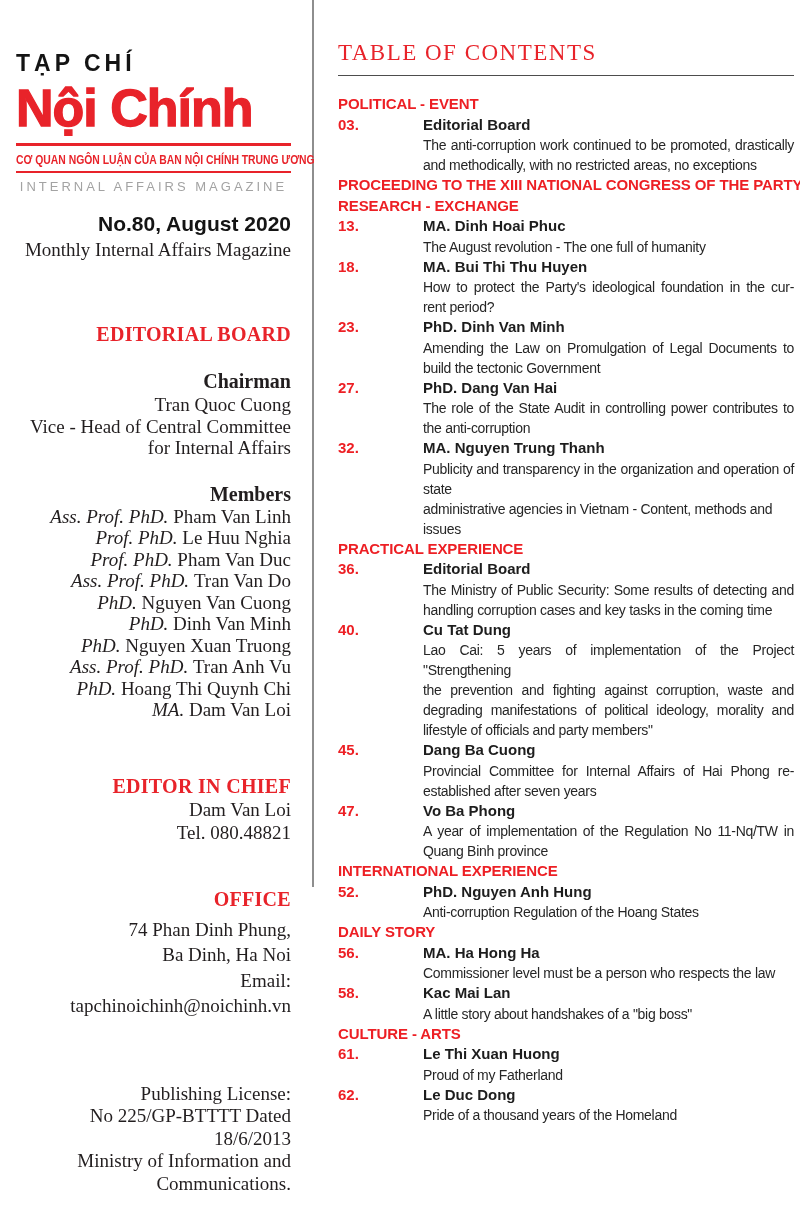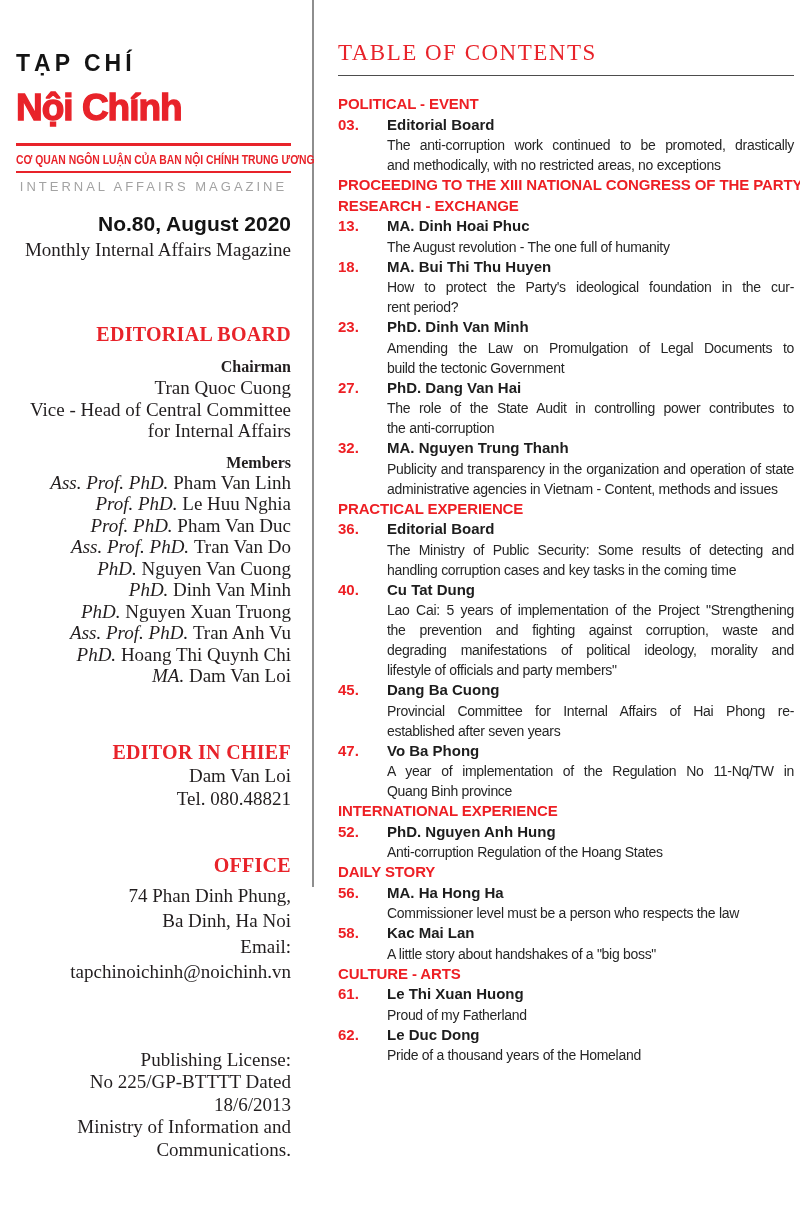--- a/index.html
+++ b/index.html
@@ -16,58 +16,58 @@
   .left{
     position:absolute;left:0;top:0;width:314px;height:887px;
     box-sizing:border-box;padding:50px 21px 0 16px;
     border-right:2px solid #8e8e8e;
     text-align:right;
   }
   .masthead{text-align:left;}
   .pretitle{font-family:"Liberation Sans","DejaVu Sans",sans-serif;font-weight:bold;font-size:23px;letter-spacing:4px;color:#141414;}
   .brand{
     font-family:"Liberation Sans","DejaVu Sans",sans-serif;font-weight:bold;
-    font-size:37px;line-height:62px;color:var(--red);letter-spacing:-1px;
+    font-size:52px;line-height:62px;color:var(--red);letter-spacing:-1px;
     -webkit-text-stroke:1.3px var(--red);white-space:nowrap;
   }
   .rule-red{height:3px;background:var(--red);margin-top:4px;}
   .rule-red.thin{height:2px;margin-top:3px;}
   .tagline-wrap{margin-top:4px;white-space:nowrap;}
   .tagline{
     display:inline-block;transform:scaleX(0.83);transform-origin:left center;
     font-family:"Liberation Sans","DejaVu Sans",sans-serif;font-weight:bold;
     font-size:12.5px;color:var(--red);white-space:nowrap;
   }
   .iam{font-family:"Liberation Sans","DejaVu Sans",sans-serif;font-size:13px;color:var(--gray);letter-spacing:3px;text-align:center;margin-top:6px;white-space:nowrap;}
 
   .issue{margin-top:18px;text-align:right;}
   .issue-no{font-family:"Liberation Sans","DejaVu Sans",sans-serif;font-weight:bold;font-size:21px;color:#141414;}
   .issue-sub{font-size:19px;margin-top:3px;}
 
   .red-head{font-weight:bold;font-size:20px;color:var(--red);letter-spacing:0.3px;}
-  .bold-label{font-weight:bold;font-size:16px;margin-top:12px;text-align:right;}
+  .bold-label{font-weight:bold;font-size:20px;margin-top:24px;text-align:right;}
   .name-line{font-size:19px;line-height:21.5px;}
   .eb{margin-top:62px;}
   .eb .chair-name{margin-top:1px;}
   .eic{margin-top:54px;}
   .eic .name-line{line-height:23px;}
   .eic .name-line:first-of-type{margin-top:10px;}
   .office{margin-top:44px;}
   .office .name-line{line-height:25.5px;}
   .office .red-head{margin-bottom:6px;}
   .license{margin-top:64px;text-align:right;}
   .license .name-line{line-height:22.5px;}
 
   
   .rightcol{position:absolute;left:338px;top:0;width:456px;}
   .toc-title{color:var(--red);font-size:23px;letter-spacing:1.5px;margin-top:40px;white-space:nowrap;}
   .toc-rule{height:1px;background:#4d4d4d;margin-top:9px;}
   .toc-list{margin-top:18px;font-family:"Liberation Sans","DejaVu Sans",sans-serif;}
   .sec{color:var(--toc-red);font-weight:bold;font-size:15px;line-height:20.5px;letter-spacing:-0.1px;white-space:nowrap;}
-  .entry{display:flex;}
+  .entry{display:flex;gap:36px;}
   .num{flex:none;width:49px;color:var(--toc-red);font-weight:bold;font-size:15px;line-height:20.5px;}
   .ebody{flex:1;min-width:0;}
   .author{font-weight:bold;font-size:15px;line-height:20.5px;color:#1d1d1d;}
   .dline{font-size:14px;line-height:20px;color:#262626;letter-spacing:-0.3px;}
   .jl{text-align:justify;text-align-last:justify;}
 </style>
 </head>
 <body>
 
 <div class="page">

